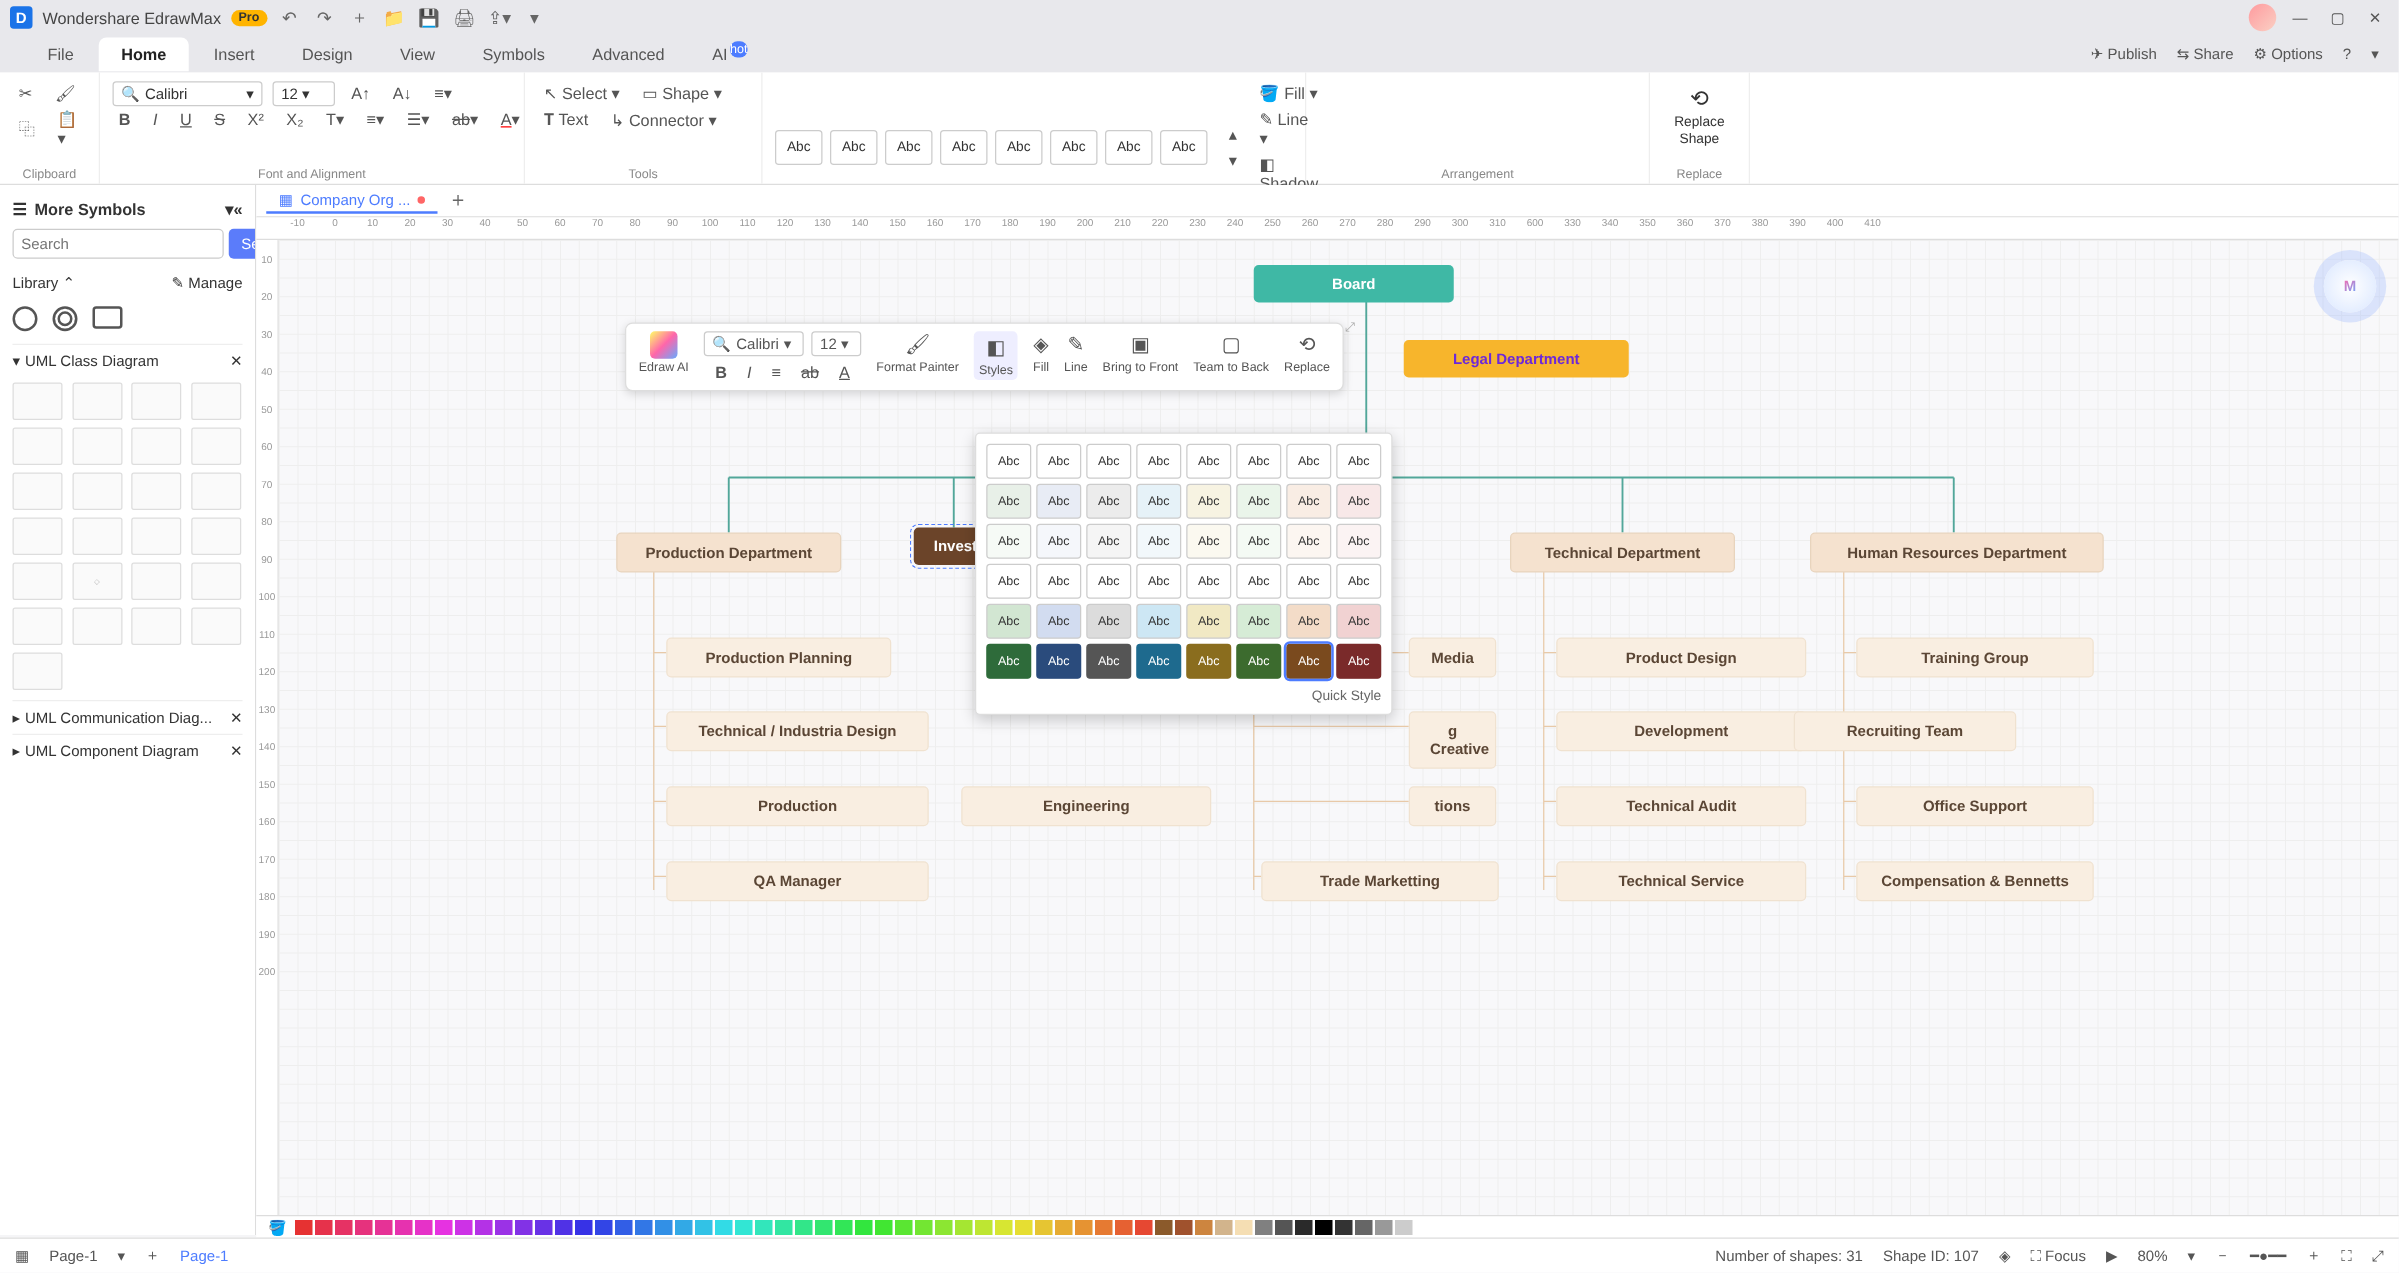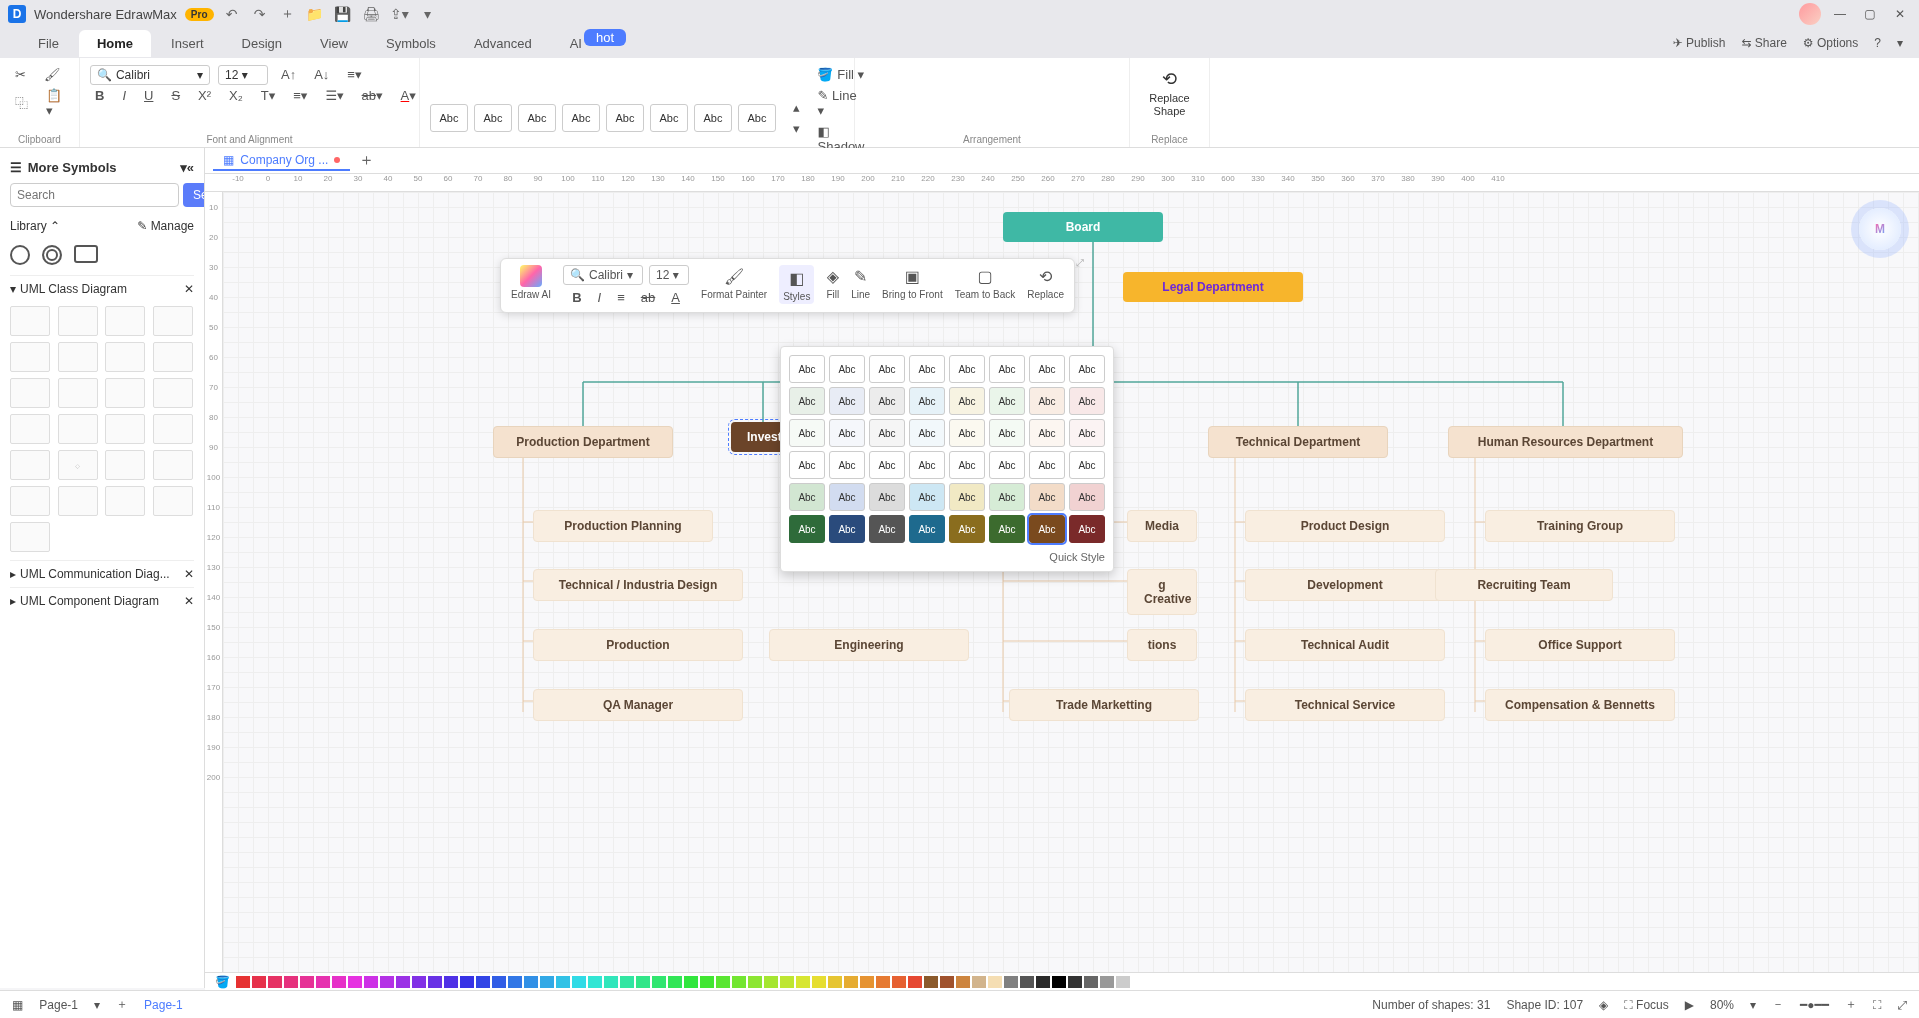--- a/index.html
+++ b/index.html
@@ -8,21 +8,21 @@
 .titlebar .logo { width: 18px; height: 18px; background: #1a73e8; border-radius: 3px; display: flex; align-items: center; justify-content: center; color: #fff; font-weight: bold; }
 .titlebar .name { font-size: 13px; color: #444; }
 .titlebar .pro { background: #ffb400; color: #333; font-size: 10px; padding: 1px 6px; border-radius: 8px; font-weight: bold; }
 .titlebar .tb-icon { width: 20px; height: 20px; display: flex; align-items: center; justify-content: center; color: #666; cursor: pointer; font-size: 14px; }
 .titlebar .spacer { flex: 1; }
 .titlebar .window-btn { width: 22px; text-align: center; color: #555; cursor: pointer; }
 .avatar-icon { width: 22px; height: 22px; border-radius: 50%; background: linear-gradient(135deg,#ff9a9e,#fad0c4); }
 .menubar { display: flex; align-items: center; height: 30px; background: #e8e8ec; padding-left: 20px; gap: 2px; }
 .menubar .tab { padding: 6px 18px; font-size: 13px; color: #555; position: relative; cursor: pointer; }
 .menubar .tab.active { background: #fff; border-radius: 6px 6px 0 0; font-weight: 600; color: #222; }
-.menubar .hot { background: #4d7cff; color: #fff; font-size: 13px; padding: 1px 12px; border-radius: 6px; margin-left: 2px; position: relative; top: -6px; }
+.menubar .hot { background: #4d7cff; color: #fff; font-size: 10px; padding: 1px 0; border-radius: 6px; margin-left: 2px; position: relative; top: -6px; }
 .menubar .right { margin-left: auto; display: flex; gap: 16px; padding-right: 16px; align-items: center; }
 .menubar .right span { font-size: 12px; color: #555; cursor: pointer; }
 .ribbon { display: flex; background: #fff; height: 90px; border-bottom: 1px solid #ddd; }
 .ribbon-group { border-right: 1px solid #eee; padding: 6px 10px 2px; position: relative; display: flex; flex-direction: column; }
 .ribbon-group .label { text-align: center; font-size: 10px; color: #888; margin-top: auto; padding-top: 2px; }
 .ribbon-row { display: flex; gap: 8px; align-items: center; }
 .ribbon-btn { padding: 3px 5px; color: #555; cursor: pointer; font-size: 13px; border-radius: 3px; }
 .font-input { border: 1px solid #ccc; border-radius: 3px; padding: 2px 6px; font-size: 12px; width: 120px; display: flex; align-items: center; gap: 4px; }
 .size-input { border: 1px solid #ccc; border-radius: 3px; padding: 2px 6px; font-size: 12px; width: 50px; }
 .style-swatch { width: 38px; height: 28px; border: 1px solid #ccc; border-radius: 3px; display: flex; align-items: center; justify-content: center; font-size: 11px; cursor: pointer; }
@@ -137,20 +137,31 @@
       <span class="ribbon-btn"><s>S</s></span>
       <span class="ribbon-btn">X²</span>
       <span class="ribbon-btn">X₂</span>
       <span class="ribbon-btn">T▾</span>
       <span class="ribbon-btn">≡▾</span>
       <span class="ribbon-btn">☰▾</span>
       <span class="ribbon-btn"><s>ab</s>▾</span>
       <span class="ribbon-btn"><u style="text-decoration-color:red">A</u>▾</span>
     </div>
     <div class="label">Font and Alignment</div>
+  </div>
+  <div class="ribbon-group" style="width:190px">
+    <div class="ribbon-row">
+      <span class="ribbon-btn">↖ <span>Select</span> ▾</span>
+      <span class="ribbon-btn">▭ <span>Shape</span> ▾</span>
+    </div>
+    <div class="ribbon-row">
+      <span class="ribbon-btn">𝐓 <span>Text</span></span>
+      <span class="ribbon-btn">↳ <span>Connector</span> ▾</span>
+    </div>
+    <div class="label">Tools</div>
   </div>
   <div class="ribbon-group" style="width:435px">
     <div class="ribbon-row" style="gap:4px">
       <div id="ribbon-swatches" style="display:flex;gap:6px">
           <div class="style-swatch">Abc</div>
           <div class="style-swatch">Abc</div>
           <div class="style-swatch">Abc</div>
           <div class="style-swatch">Abc</div>
           <div class="style-swatch">Abc</div>
           <div class="style-swatch">Abc</div>

